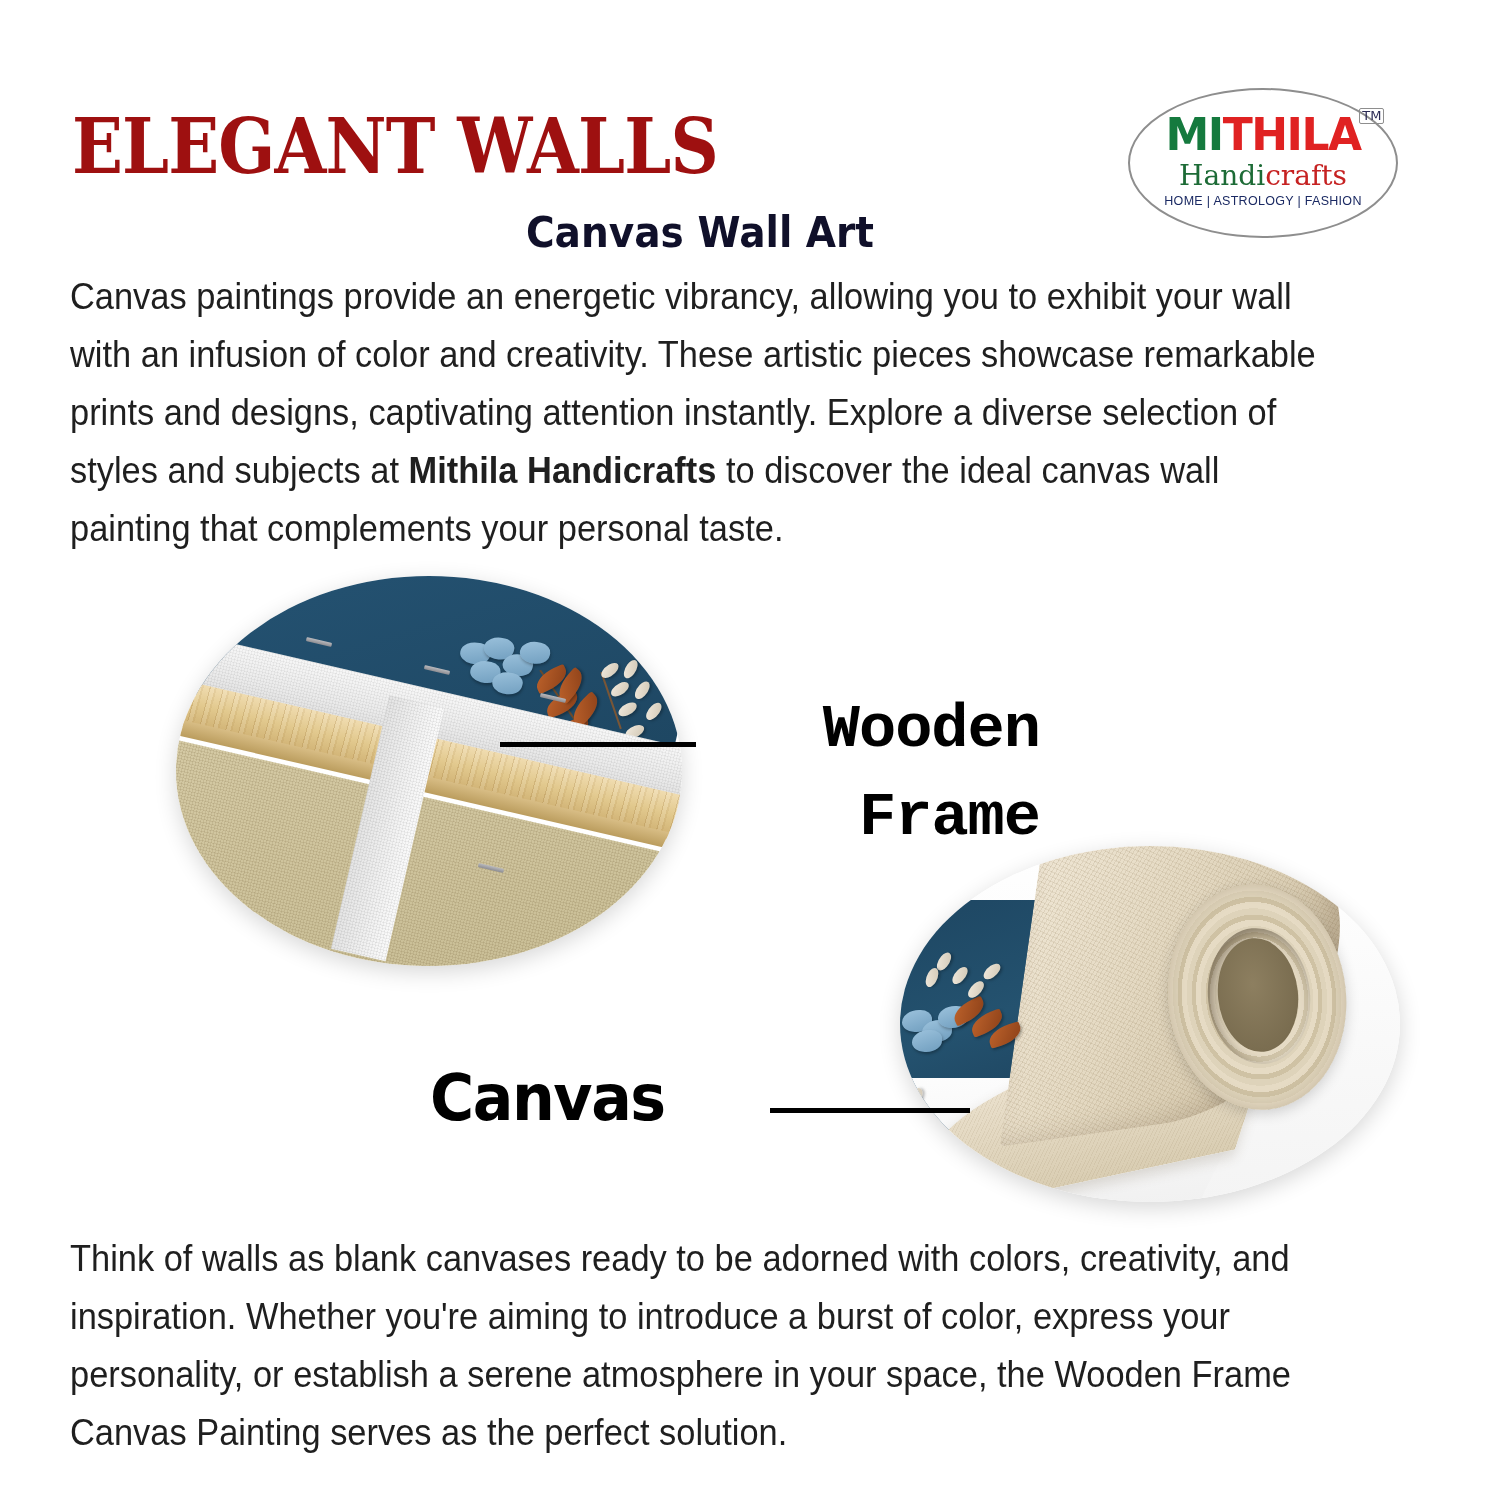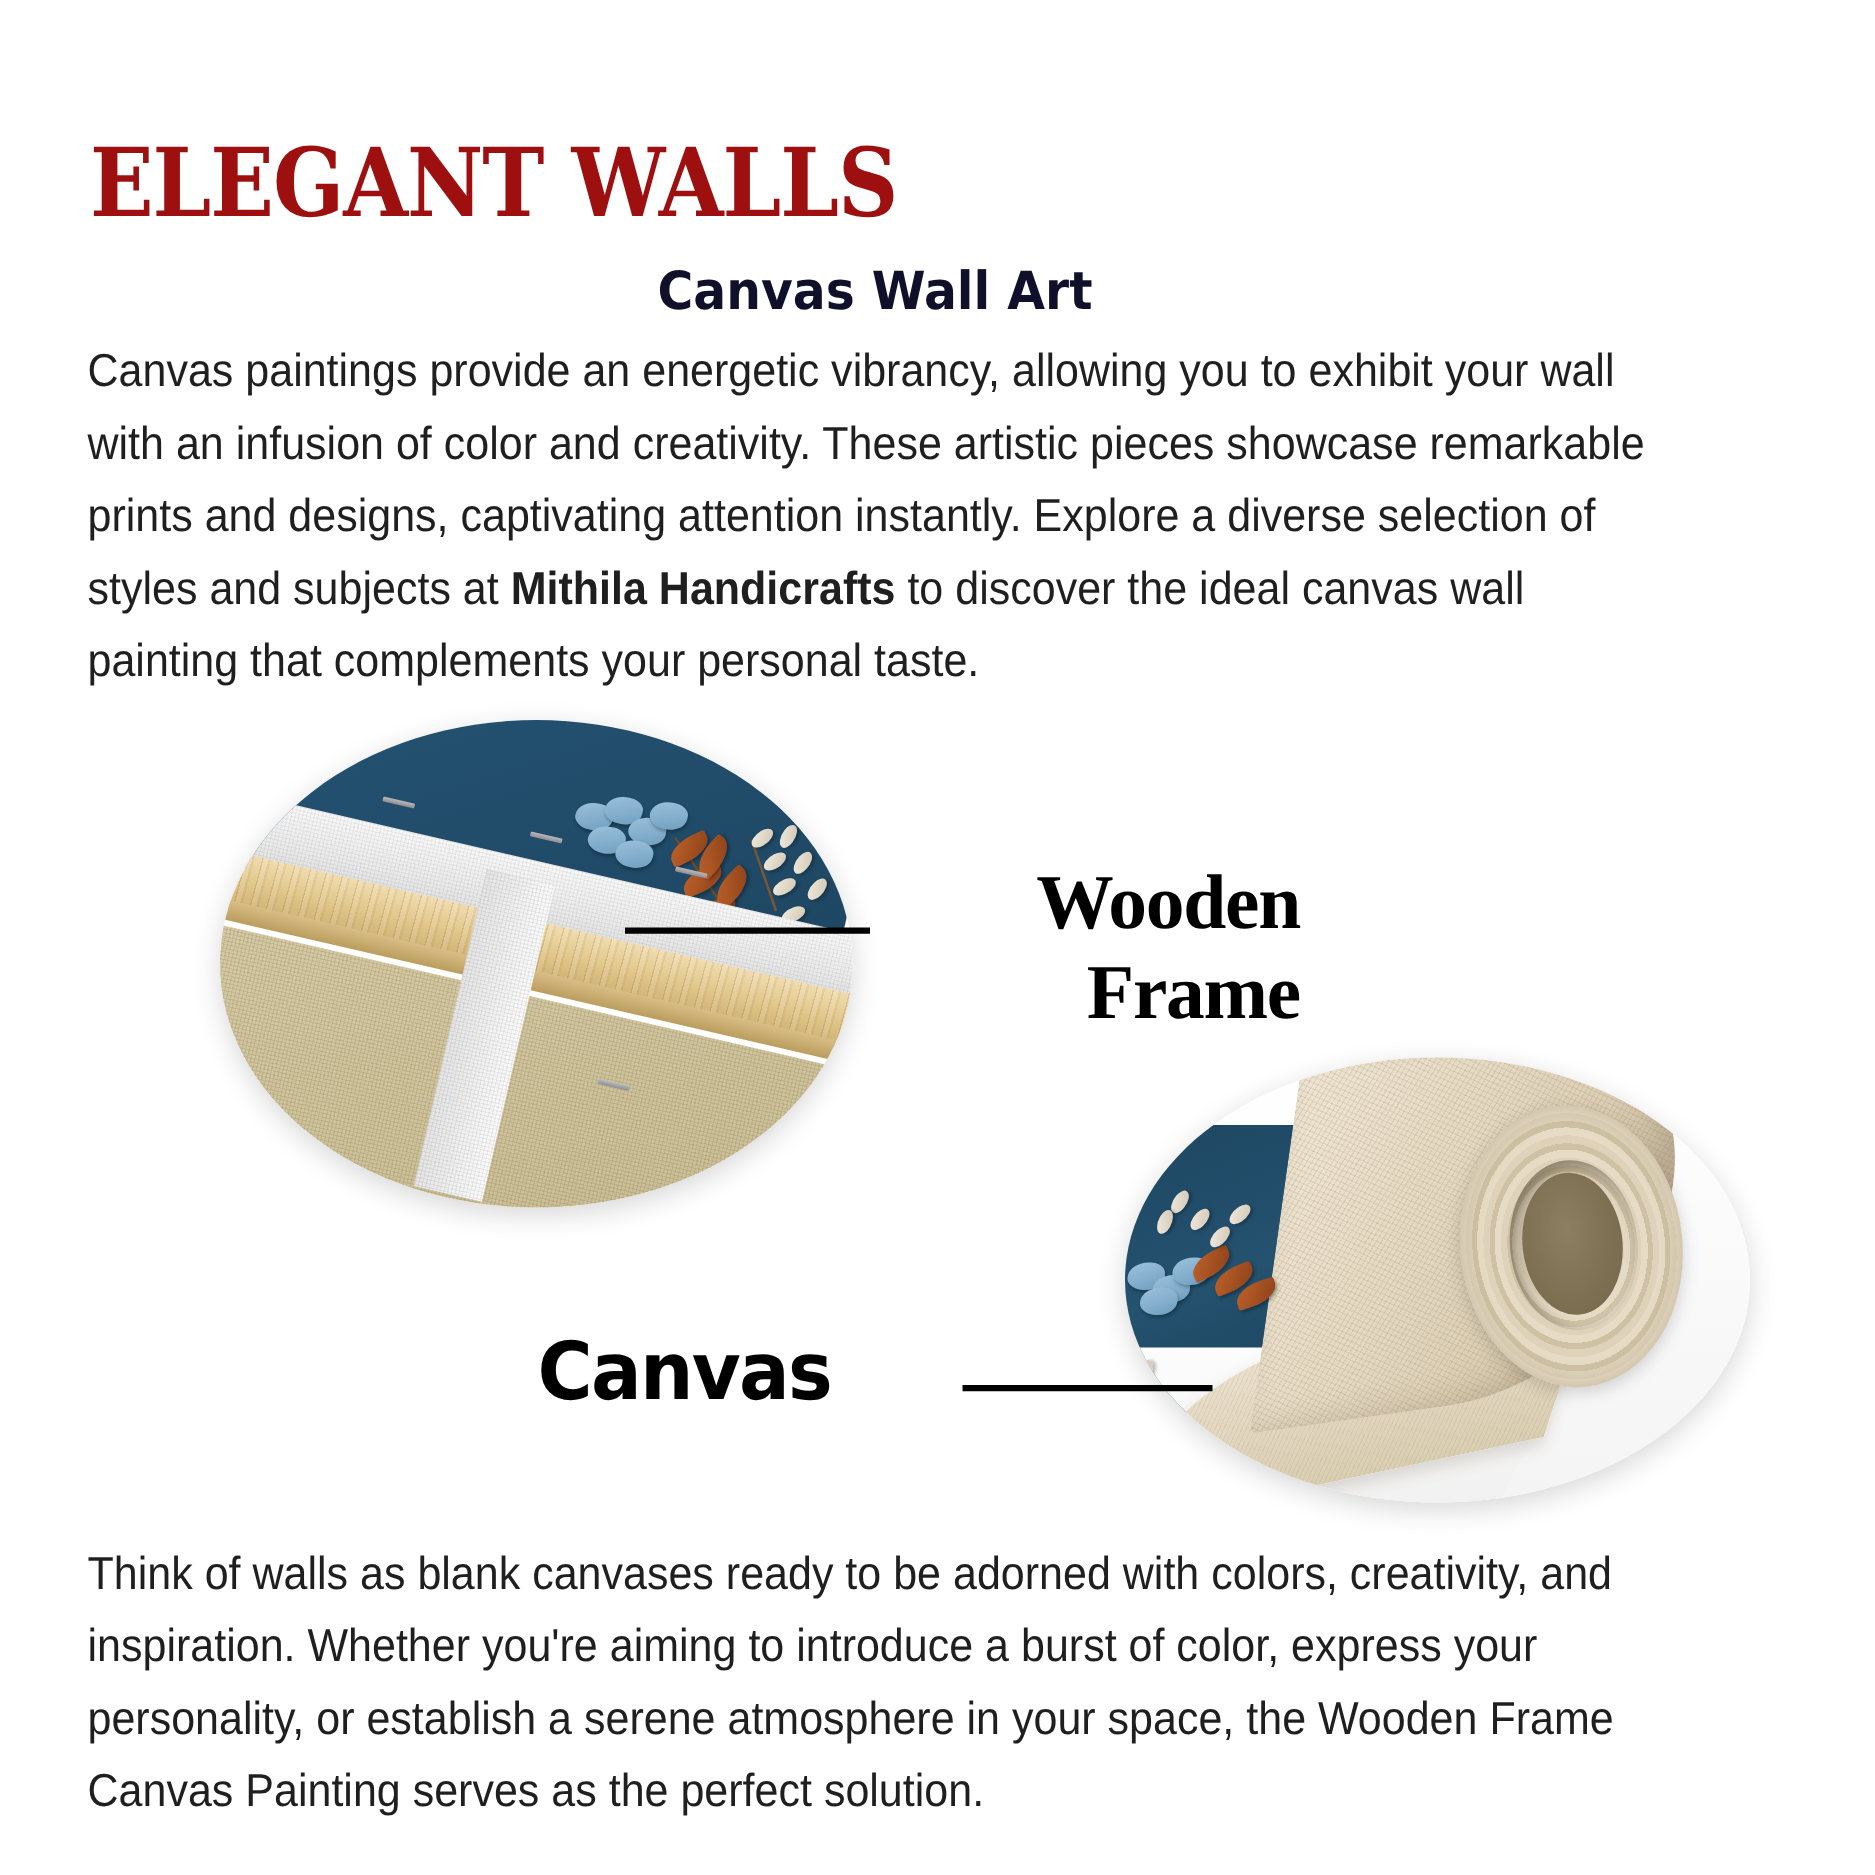--- a/index.html
+++ b/index.html
@@ -374,24 +374,24 @@
     transform: rotate(-6deg);
   }
 
   
   .callout-frame {
     position: absolute;
     left: 700px;
     top: 686px;
     width: 340px;
     text-align: right;
-    font-family: Liberation Serif, serif;
+    font-family: Liberation Mono, monospace;
     font-weight: bold;
     font-size: 62px;
-    line-height: 72px;
+    line-height: 88px;
     color: #000000;
     letter-spacing: -1px;
   }
   .leader-frame {
     position: absolute;
     left: 500px;
     top: 742px;
     width: 196px;
     height: 5px;
     background: #000000;
@@ -418,20 +418,32 @@
     background: #000000;
   }
 </style>
 </head>
 <body>
 
 <div class="header">
 
   <div class="brand-title">ELEGANT WALLS</div>
 
+  <div class="logo">
+    <div class="logo-inner">
+      <div class="logo-mark">
+        <span class="m-green">MI</span><span class="m-red">THILA</span>
+        <span class="logo-tm">TM</span>
+      </div>
+      <div class="logo-sub">
+        <span class="s-green">Handi</span><span class="s-red">crafts</span>
+      </div>
+      <div class="logo-tagline">HOME | ASTROLOGY | FASHION</div>
+    </div>
+  </div>
 </div>
 
 <div class="sub-heading">Canvas Wall Art</div>
 
 <div class="para para-top"><span>Canvas paintings provide an energetic vibrancy, allowing you to exhibit your wall with an infusion of color and creativity. These artistic pieces showcase remarkable prints and designs, captivating attention instantly. Explore a diverse selection of styles and subjects at </span><b>Mithila Handicrafts</b><span> to discover the ideal canvas wall painting that complements your personal taste.</span></div>
 
 <div class="oval oval-frame">
   <div class="o1-scene">
 
     <div class="o1-painting">

